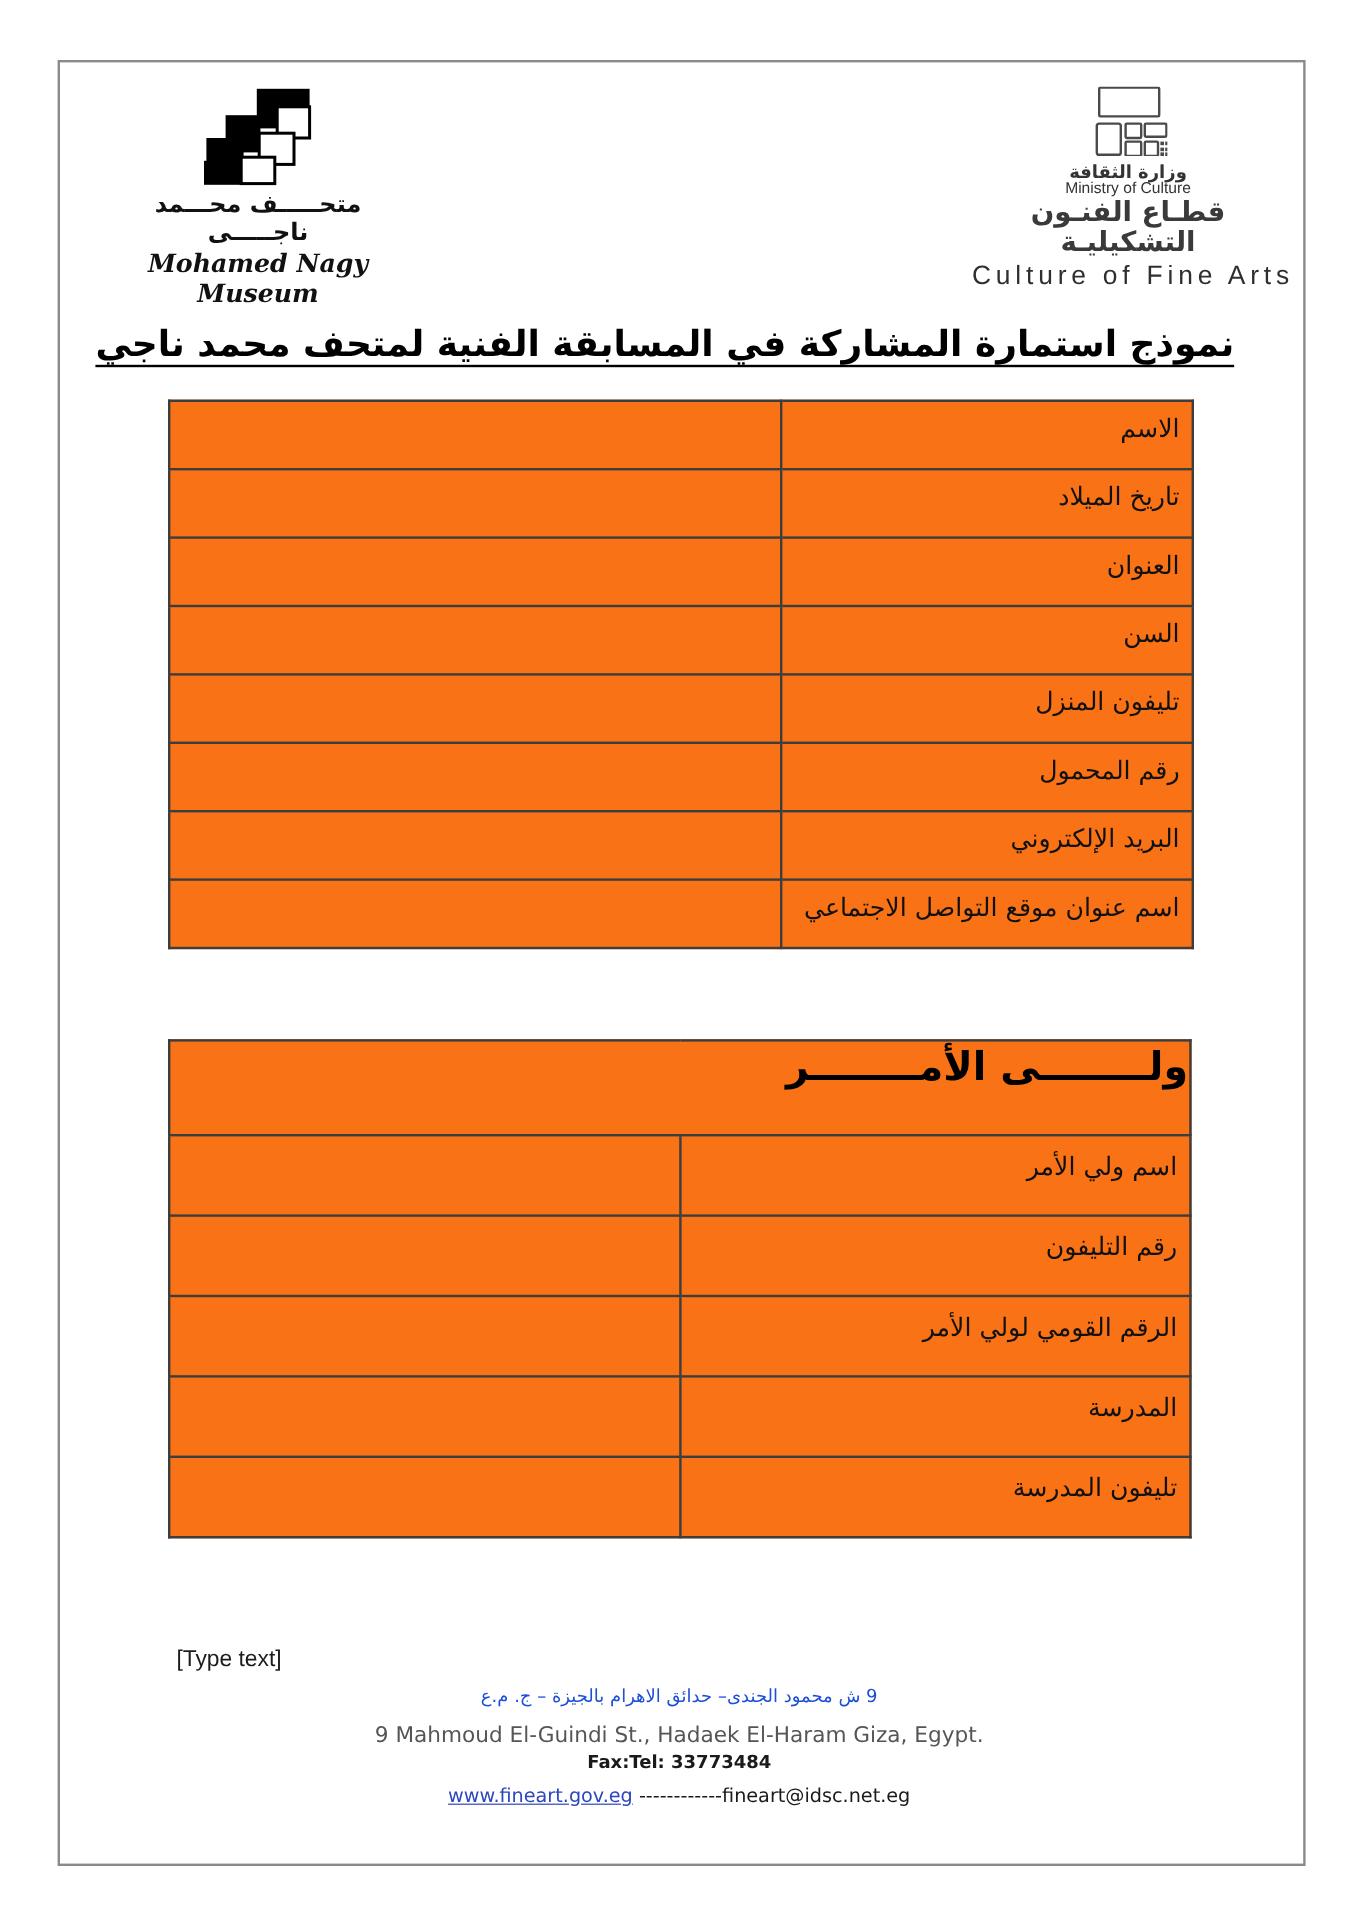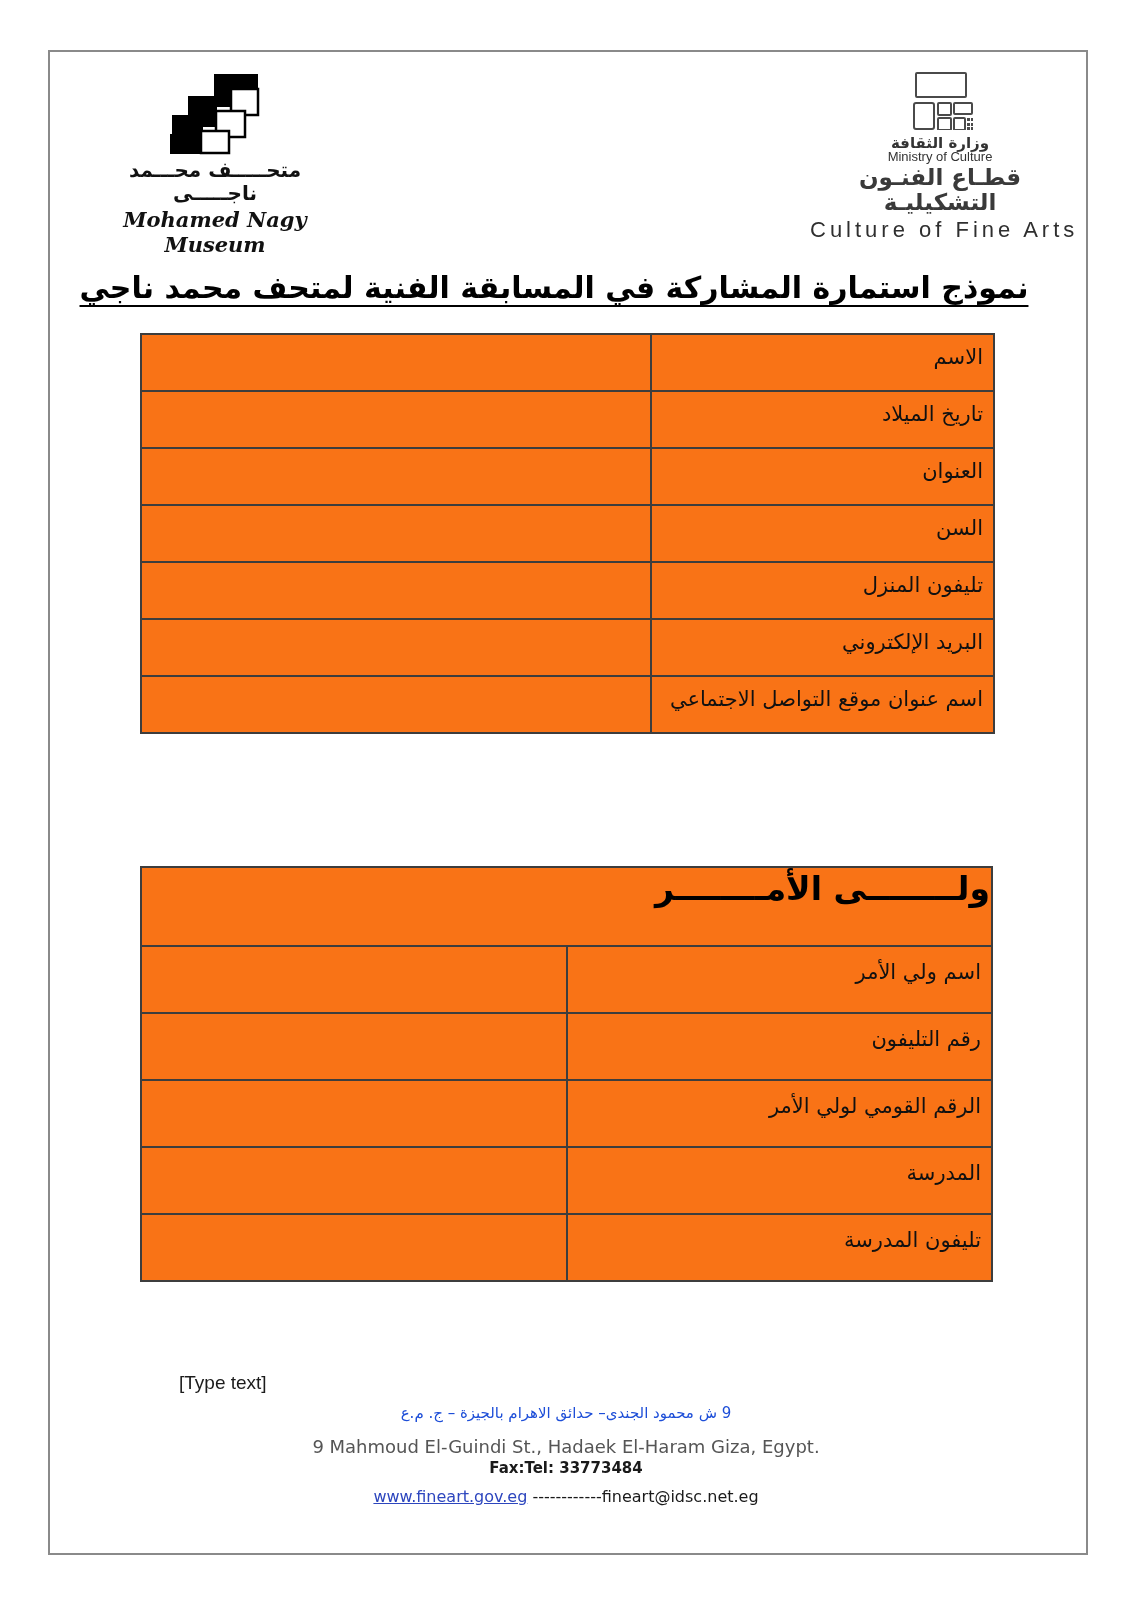--- a/index.html
+++ b/index.html
@@ -61,21 +61,21 @@
     padding:9px 10px 0 6px;font-size:21px;color:#111;line-height:1.25;
   }
   .t2 td.cell-label{padding-top:12px;padding-left:40px;}
   td.table-head{
     text-align:right;vertical-align:middle;direction:rtl;
     font-size:33px;font-weight:700;color:#000;padding-bottom:20px;
   }
 
   
   .type-text{position:absolute;left:147px;top:1372px;font-size:19px;color:#1c1c1c;
-             font-family:"Liberation Sans",sans-serif;margin-left:32px;}
+             font-family:"Liberation Sans",sans-serif;}
   .footer-line{position:absolute;left:48px;width:1036px;text-align:center;}
   .addr-ar{top:1404px;direction:rtl;font-size:15px;color:#1d4ed8;}
   .addr-en{top:1436px;font-size:18px;color:#555;font-family:"DejaVu Sans",sans-serif;}
   .fax-line{top:1459px;font-size:15px;font-weight:700;color:#1a1a1a;font-family:"DejaVu Sans",sans-serif;}
   .links-line{top:1487px;font-size:16px;color:#1a1a1a;font-family:"DejaVu Sans",sans-serif;}
   .web-link{color:#2d46be;text-decoration:underline;cursor:pointer;}
   .dash-sep{color:#1a1a1a;}
   .email-text{color:#1a1a1a;}
 </style>
 </head>
@@ -142,20 +142,24 @@
       <tr>
         <td class="cell-fill"></td>
         <td class="cell-label">السن</td>
       </tr>
       <tr>
         <td class="cell-fill"></td>
         <td class="cell-label">تليفون المنزل</td>
       </tr>
       <tr>
         <td class="cell-fill"></td>
+        <td class="cell-label">رقم المحمول</td>
+      </tr>
+      <tr>
+        <td class="cell-fill"></td>
         <td class="cell-label">البريد الإلكتروني</td>
       </tr>
       <tr>
         <td class="cell-fill"></td>
         <td class="cell-label">اسم عنوان موقع التواصل الاجتماعي</td>
       </tr>
     </tbody>
   </table>
 
   <table class="form-table t2">

